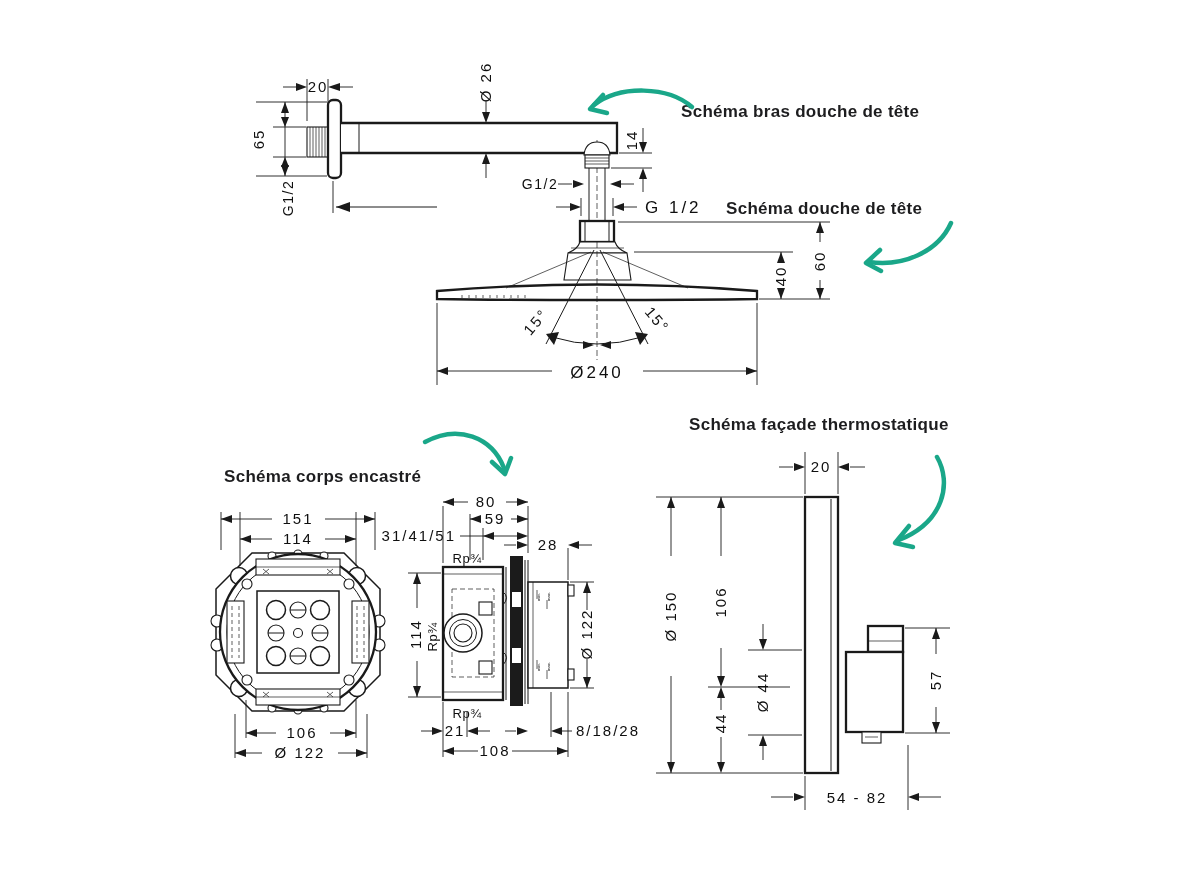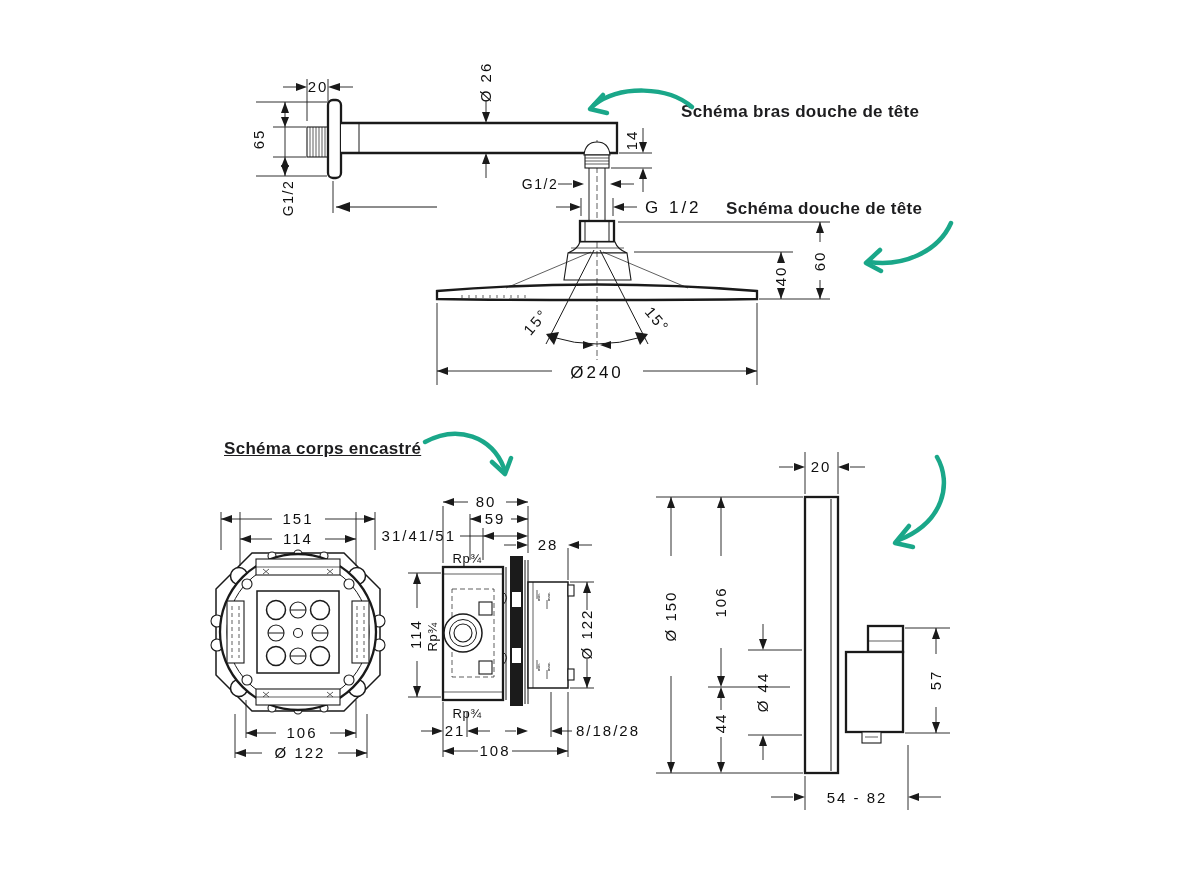--- a/index.html
+++ b/index.html
@@ -24,21 +24,22 @@
   .ah{fill:#1a1a1a;stroke:none;}
   .teal{stroke:#1aa789;stroke-width:4.5;fill:none;stroke-linecap:round;stroke-linejoin:round;}
 </style>
 </head>
 <body>
 
 <div class="canvas">
 
   <div class="schema-label" style="left:681px;top:102px;">Schéma bras douche de tête</div>
   <div class="schema-label" style="left:726px;top:199px;">Schéma douche de tête</div>
-  <div class="schema-label" style="left:224px;top:439px;text-decoration:underline;">Schéma corps encastré</div>
+  <div class="schema-label" style="left:224px;top:467px;">Schéma corps encastré</div>
+  <div class="schema-label" style="left:689px;top:415px;">Schéma façade thermostatique</div>
 
   <svg width="1177" height="882" viewBox="0 0 1177 882">
 
     <g>
 
       <g>
         <line class="ext" x1="307" y1="79" x2="307" y2="121"></line>
         <line class="ext" x1="328" y1="79" x2="328" y2="121"></line>
         <line class="ext" x1="256" y1="102" x2="327" y2="102"></line>
         <line class="ext" x1="256" y1="176" x2="327" y2="176"></line>

